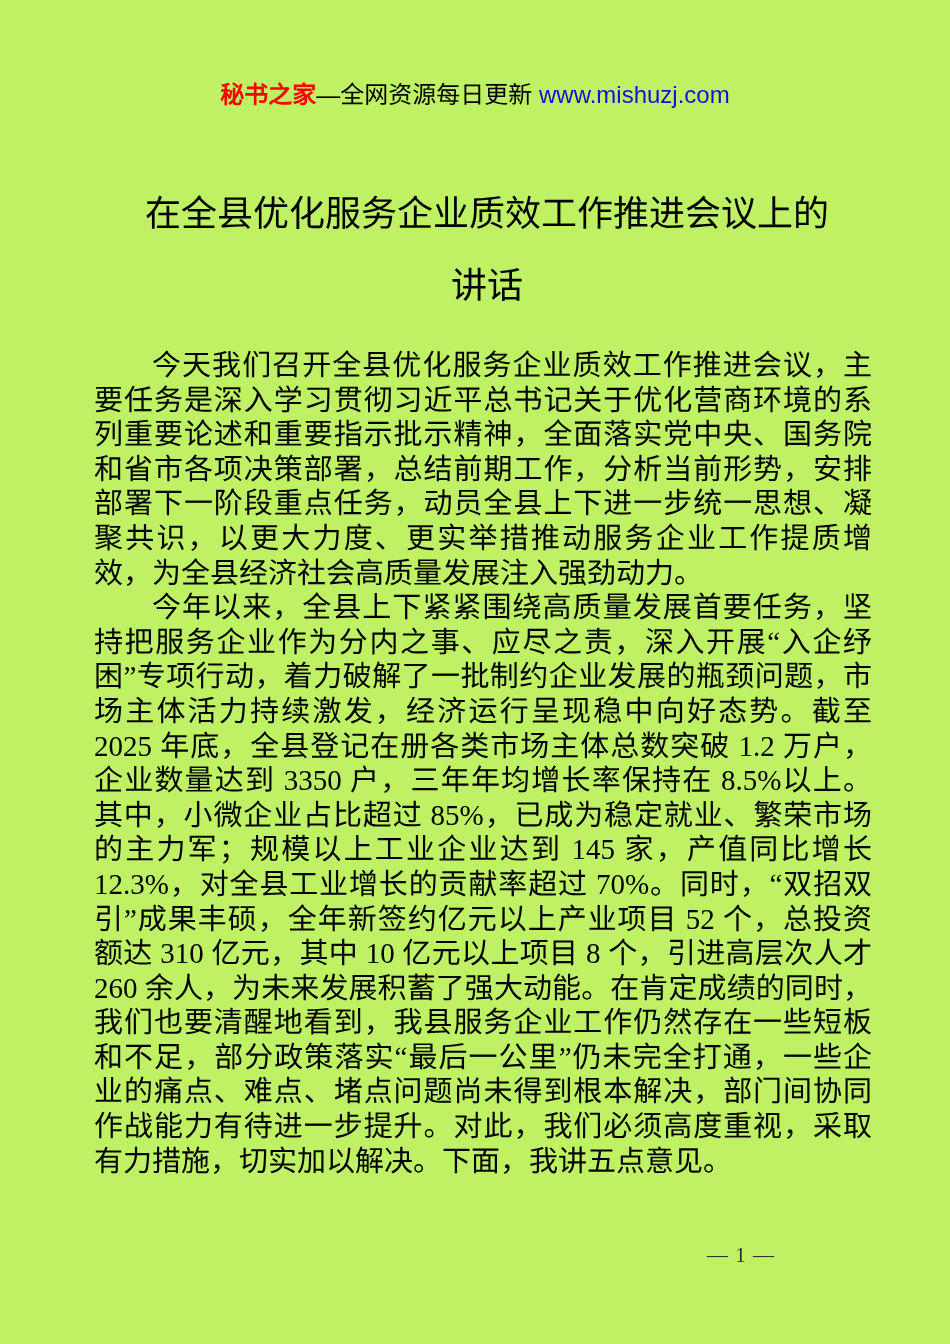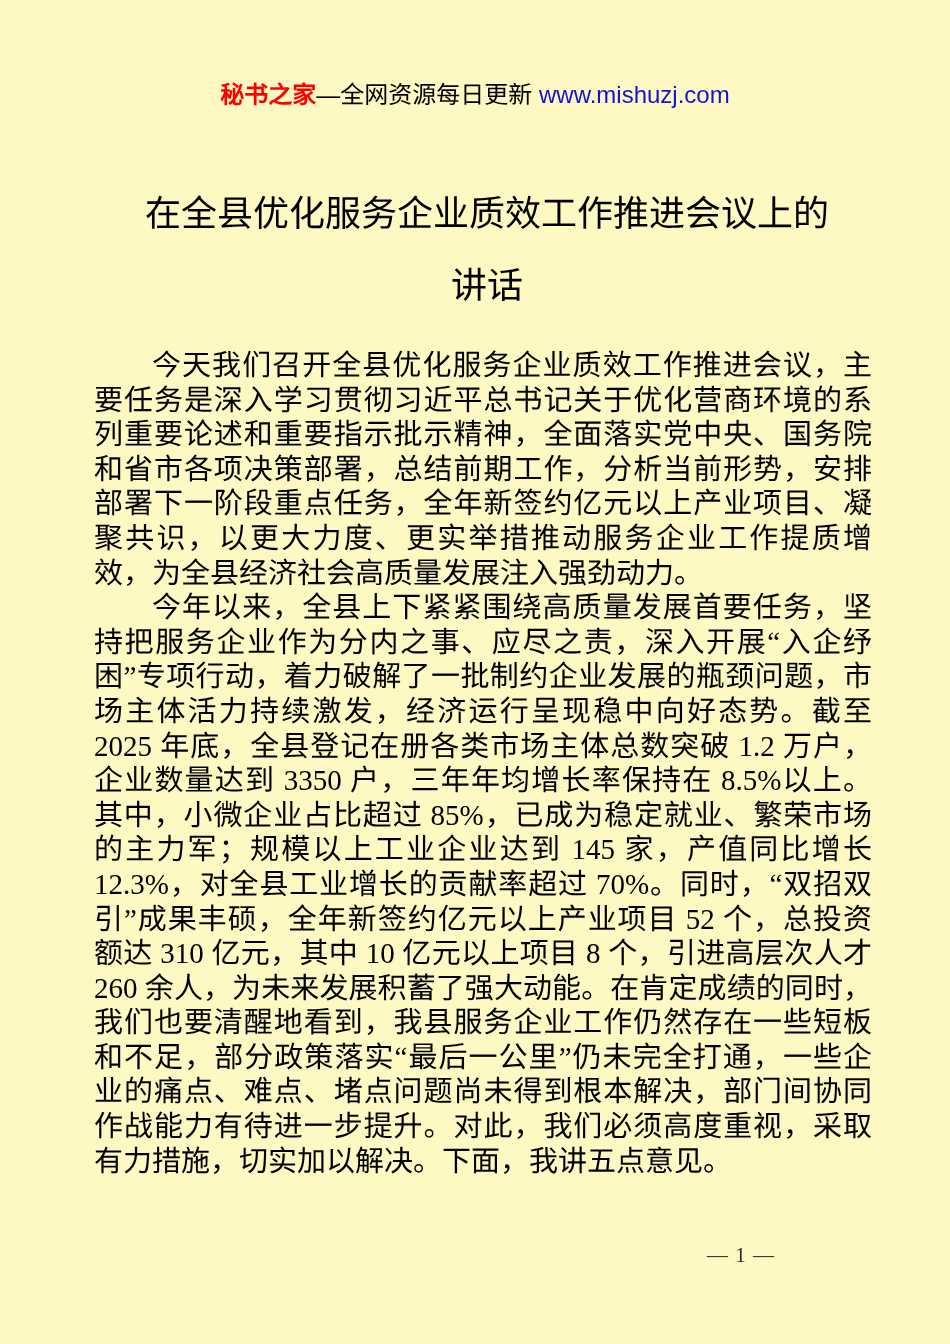--- a/index.html
+++ b/index.html
@@ -4,21 +4,21 @@
 <style>
   html, body {
     margin: 0;
     padding: 0;
     background: #ffffff;
   }
   .page {
     position: relative;
     width: 950px;
     height: 1344px;
-    background: #fef9c3;
+    background: #bef264;
     overflow: hidden;
     font-family: "Liberation Sans", "DejaVu Sans", sans-serif;
     color: #000000;
     text-decoration: underline;
   }
   
   .page-header {
     position: absolute;
     top: 80px;
     left: 0;
@@ -89,21 +89,21 @@
 
 <div class="page">
 
   <div class="page-header">
     <span class="brand">秘书之家</span><span class="tagline">—全网资源每日更新 </span><span class="site-url">www.mishuzj.com</span>
   </div>
 
   <h1 class="doc-title">在全县优化服务企业质效工作推进会议上的讲话</h1>
 
   <div class="doc-body">
-    <p>今天我们召开全县优化服务企业质效工作推进会议，主要任务是深入学习贯彻习近平总书记关于优化营商环境的系列重要论述和重要指示批示精神，全面落实党中央、国务院和省市各项决策部署，总结前期工作，分析当前形势，安排部署下一阶段重点任务，全年新签约亿元以上产业项目、凝聚共识，以更大力度、更实举措推动服务企业工作提质增效，为全县经济社会高质量发展注入强劲动力。</p>
+    <p>今天我们召开全县优化服务企业质效工作推进会议，主要任务是深入学习贯彻习近平总书记关于优化营商环境的系列重要论述和重要指示批示精神，全面落实党中央、国务院和省市各项决策部署，总结前期工作，分析当前形势，安排部署下一阶段重点任务，动员全县上下进一步统一思想、凝聚共识，以更大力度、更实举措推动服务企业工作提质增效，为全县经济社会高质量发展注入强劲动力。</p>
     <p>今年以来，全县上下紧紧围绕高质量发展首要任务，坚持把服务企业作为分内之事、应尽之责，深入开展“入企纾困”专项行动，着力破解了一批制约企业发展的瓶颈问题，市场主体活力持续激发，经济运行呈现稳中向好态势。截至 2025 年底，全县登记在册各类市场主体总数突破 1.2 万户，企业数量达到 3350 户，三年年均增长率保持在 8.5%以上。其中，小微企业占比超过 85%，已成为稳定就业、繁荣市场的主力军；规模以上工业企业达到 145 家，产值同比增长 12.3%，对全县工业增长的贡献率超过 70%。同时，“双招双引”成果丰硕，全年新签约亿元以上产业项目 52 个，总投资额达 310 亿元，其中 10 亿元以上项目 8 个，引进高层次人才 260 余人，为未来发展积蓄了强大动能。在肯定成绩的同时，我们也要清醒地看到，我县服务企业工作仍然存在一些短板和不足，部分政策落实“最后一公里”仍未完全打通，一些企业的痛点、难点、堵点问题尚未得到根本解决，部门间协同作战能力有待进一步提升。对此，我们必须高度重视，采取有力措施，切实加以解决。下面，我讲五点意见。</p>
   </div>
 
   <div class="page-footer">
     <span>— 1 —</span>
   </div>
 
 </div>
 
 </body></html>

